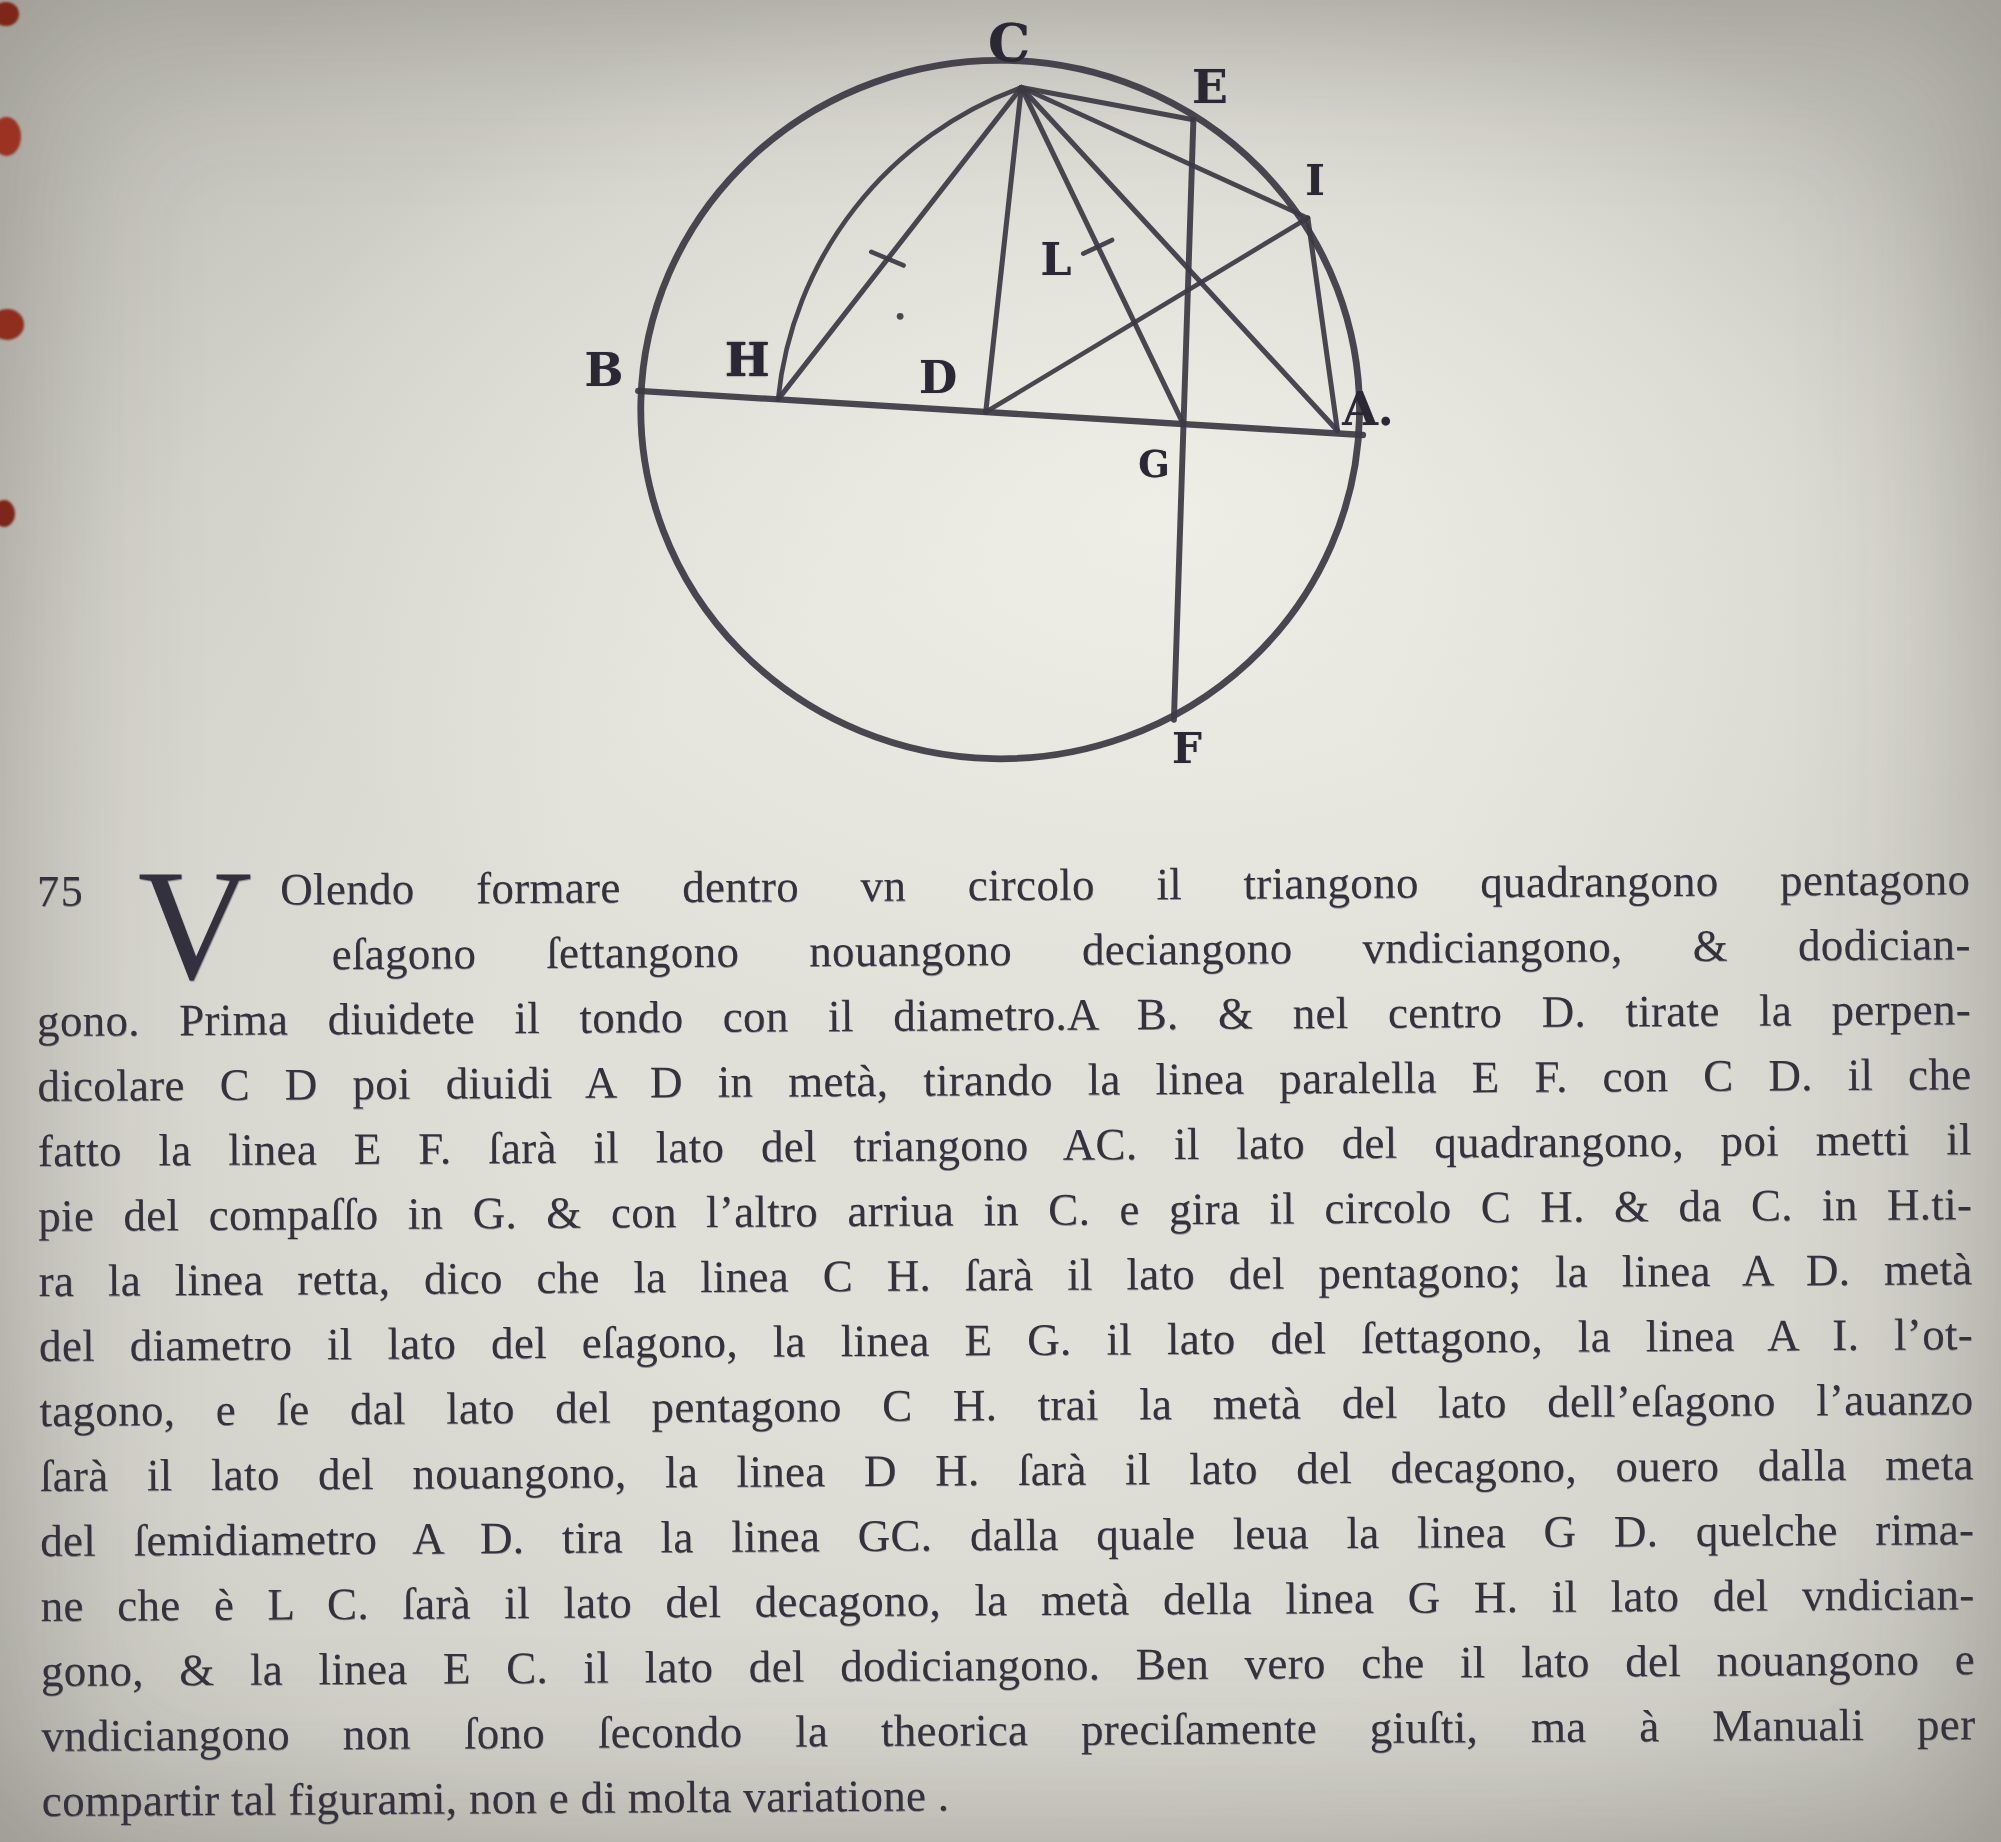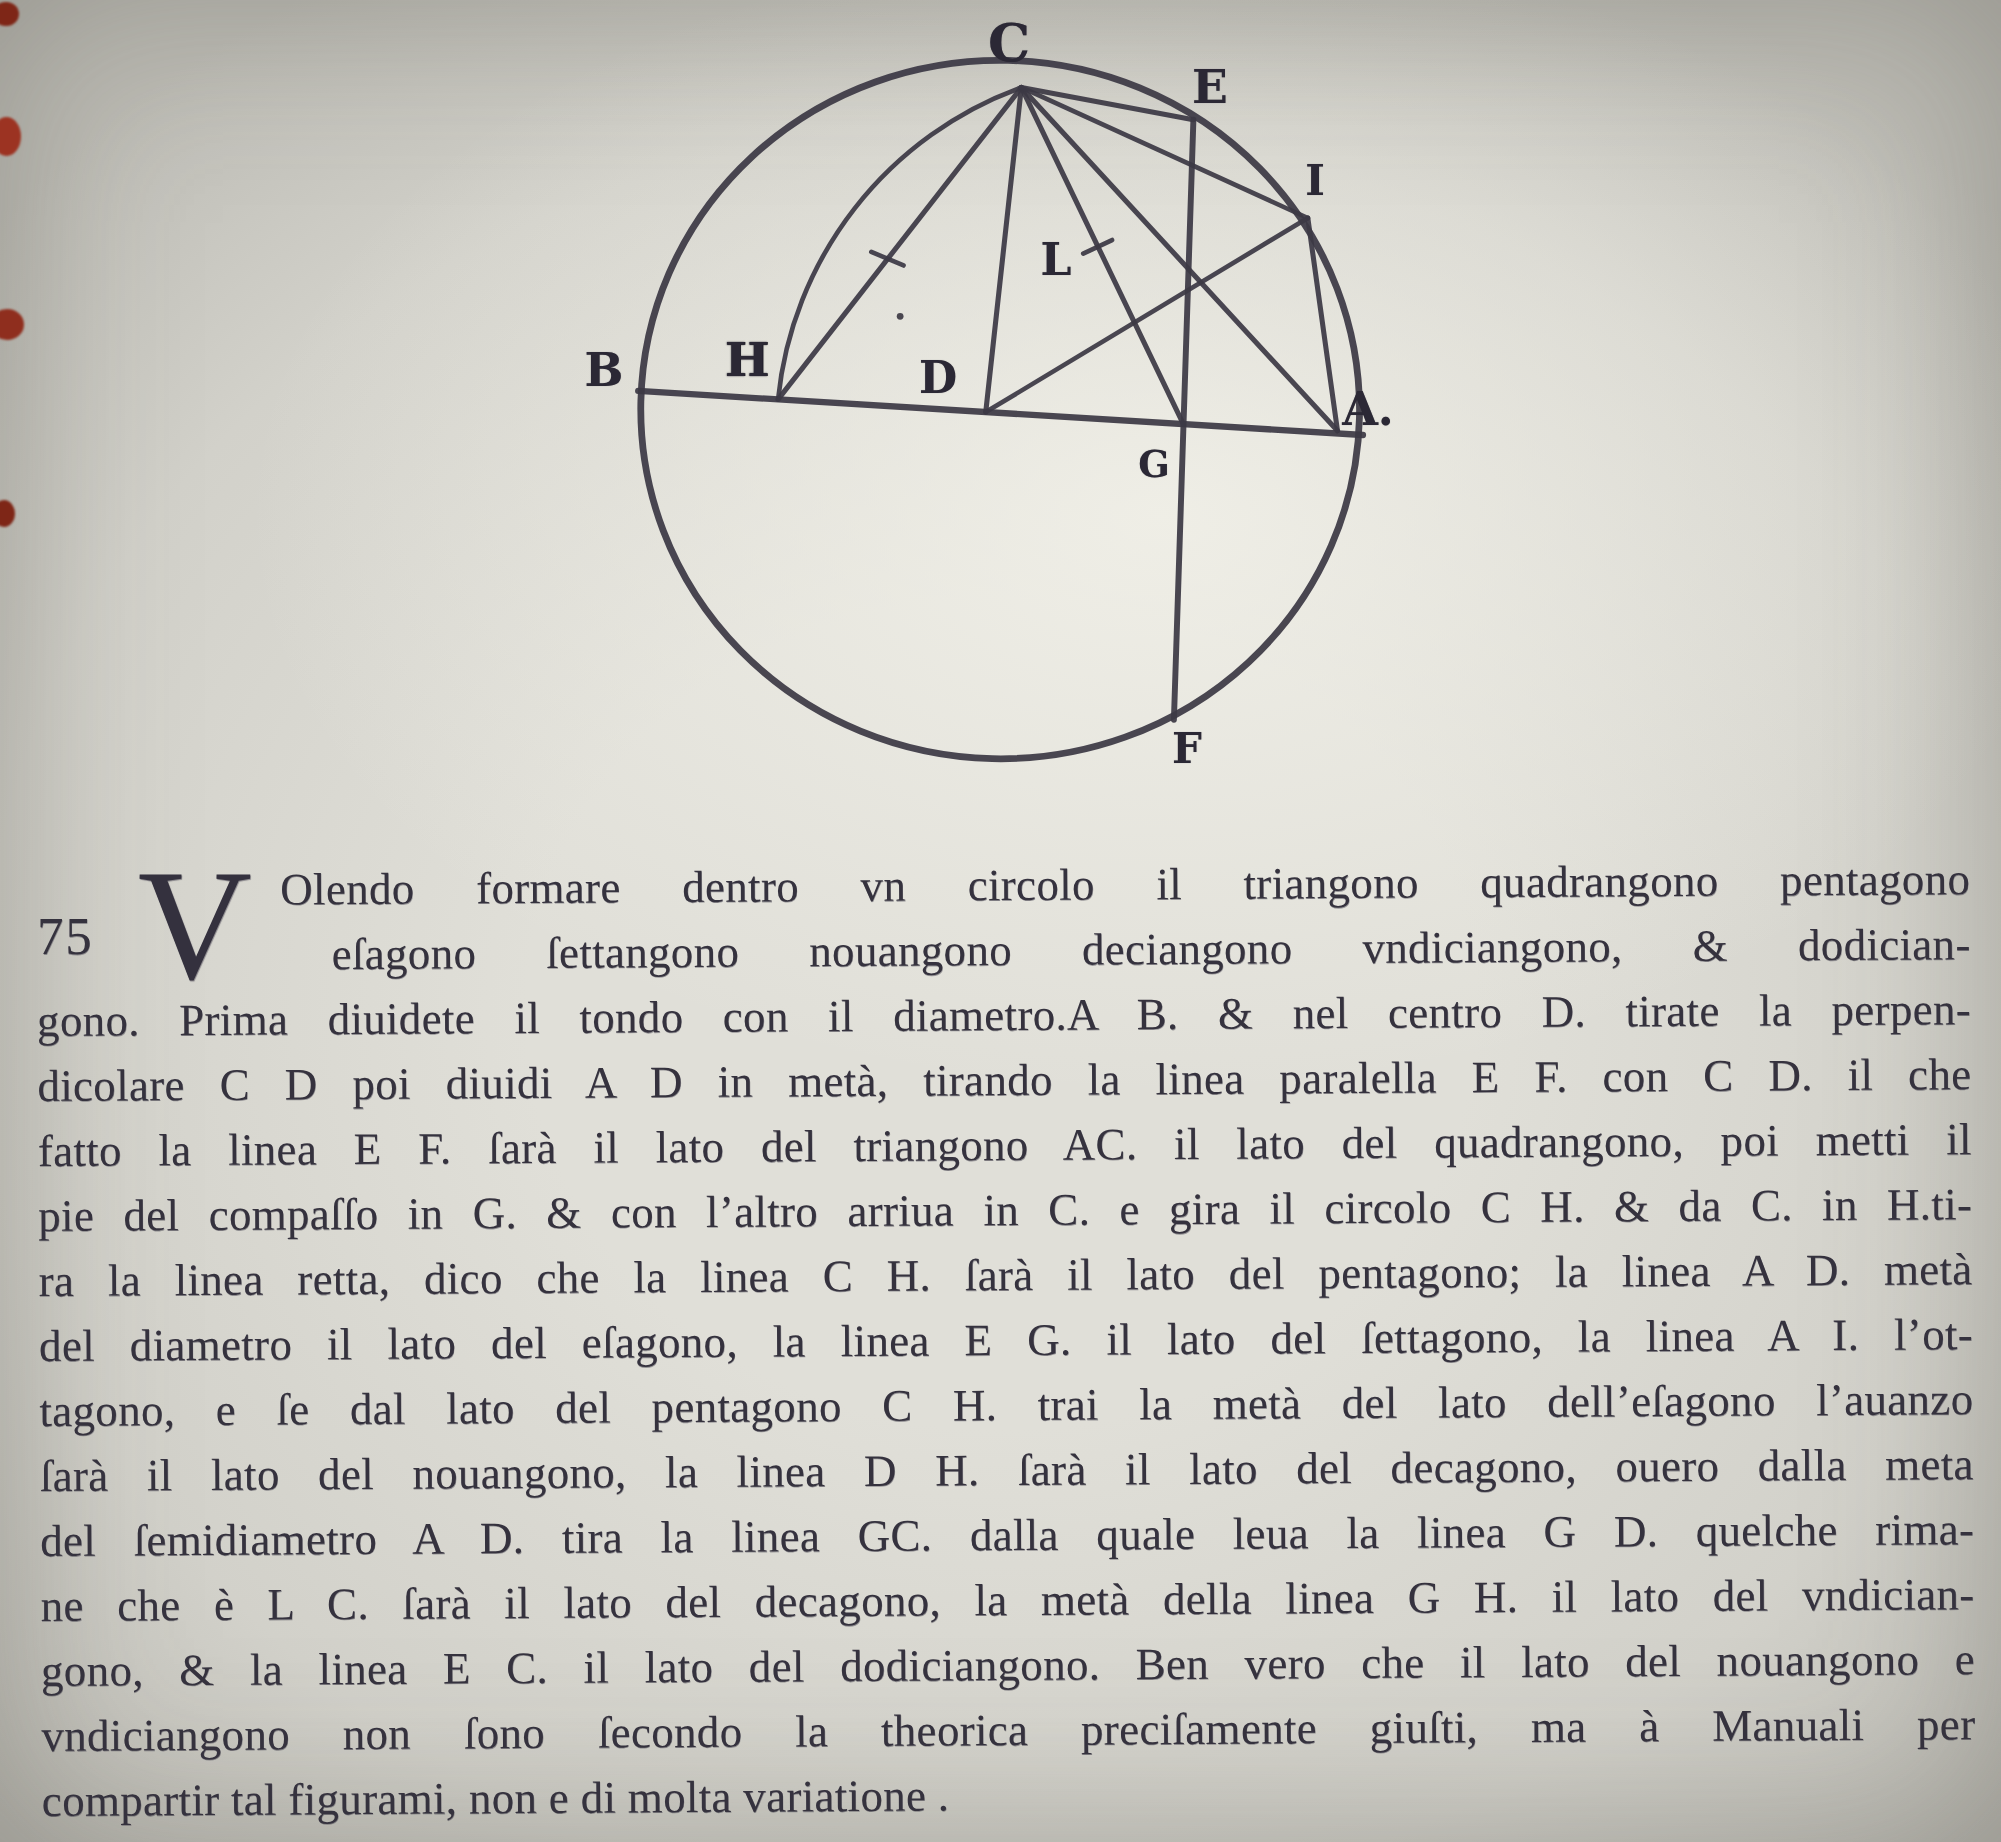--- a/index.html
+++ b/index.html
@@ -21,22 +21,22 @@
   .flabel{
     position:absolute;transform:translate(-50%,-50%);
     font-family:"DejaVu Serif","Liberation Serif",serif;
     font-weight:bold;color:#2b2835;
     text-shadow:0 0 0.8px rgba(43,40,53,.55);
     white-space:nowrap;
   }
   .flabel.heavy{text-shadow:0 0 1.7px #1c1a24,0.8px 0.8px 0 #1c1a24;}
   .speck{position:absolute;border-radius:50%;filter:blur(0.8px);}
   .margin-num{
-    position:absolute;left:37px;top:906px;
-    font-size:53px;letter-spacing:1.7px;
+    position:absolute;left:37px;top:866px;
+    font-size:44px;letter-spacing:1.7px;
     text-shadow:0.4px 0.7px 0 rgba(46,42,60,.4);
   }
   .dropcap{
     position:absolute;left:136px;top:846px;
     font-size:158px;line-height:1;
     color:#34313e;
     text-shadow:0.8px 0.8px 0.8px rgba(46,42,60,.45);
     transform:skewX(-2deg);
   }
   .textblock{

